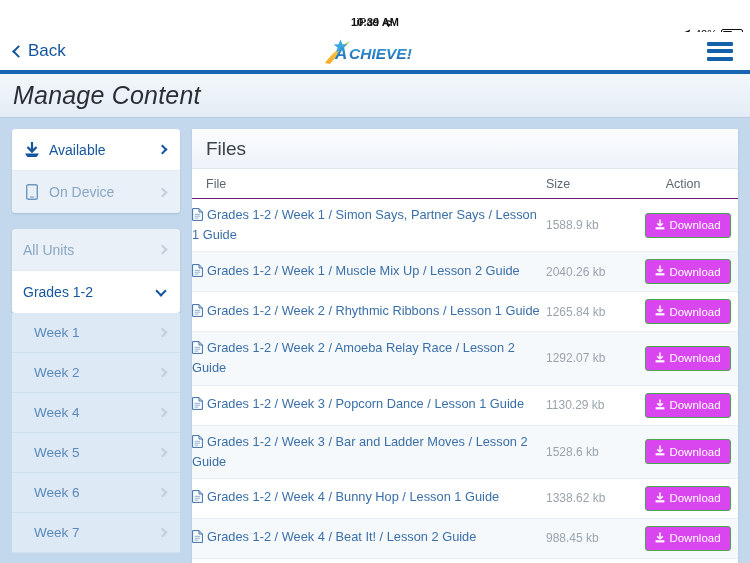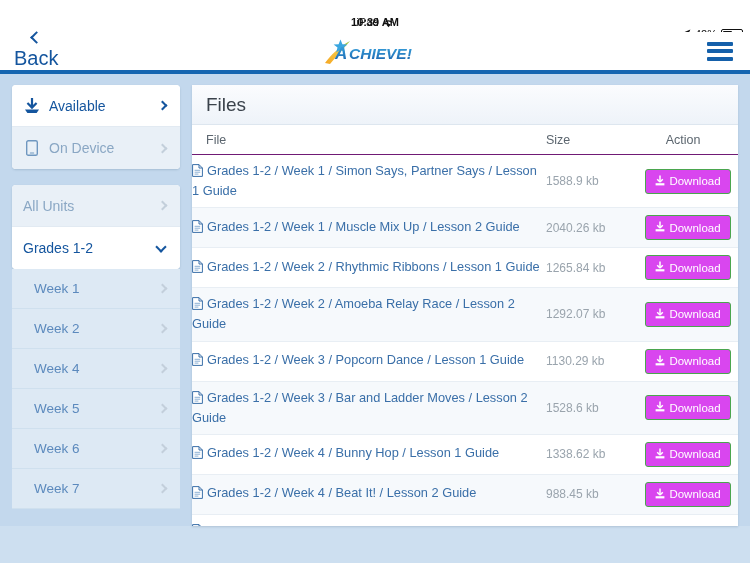--- a/index.html
+++ b/index.html
@@ -47,21 +47,21 @@
 
   
   .navbar {
     height: 42px; background: #ffffff;
     display: flex; align-items: center; position: relative;
     padding: 0 14px;
     border-bottom: 4px solid #1565b0;
   }
   .back-btn {
     display: flex; align-items: center; gap: 5px;
-    color: #14559e; font-size: 20px; cursor: pointer; flex-direction: column;
+    color: #14559e; font-size: 17px; cursor: pointer;
   }
   .chev-left {
     width: 9px; height: 9px;
     border-left: 2.2px solid #14559e; border-bottom: 2.2px solid #14559e;
     transform: rotate(45deg);
     display: inline-block;
   }
   .logo-wrap {
     position: absolute; left: 0; right: 0;
     display: flex; justify-content: center; align-items: center;
@@ -255,20 +255,23 @@
       </div>
     </div>
 
     <div class="hamburger">
       <span></span>
         <span></span>
         <span></span>
     </div>
   </div>
 
+  <div class="titlebar">
+    <h1>Manage Content</h1>
+  </div>
 
   <div class="content">
 
     <div class="sidebar">
 
       <div class="card">
         <div class="side-item active">
           <span class="si-icon">
             <svg width="16" height="16" viewBox="0 0 16 16">
               <path d="M8 0.8 L8 7.6 M8 9.6 L4.2 5.8 M8 9.6 L11.8 5.8" stroke="#14559e" stroke-width="2.2" fill="none" stroke-linecap="square"></path>

